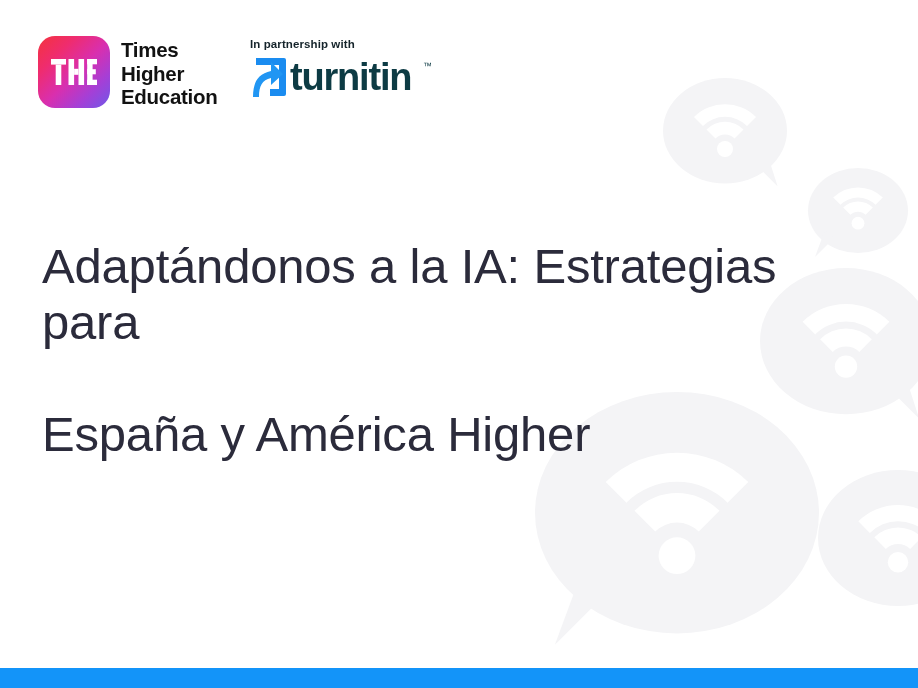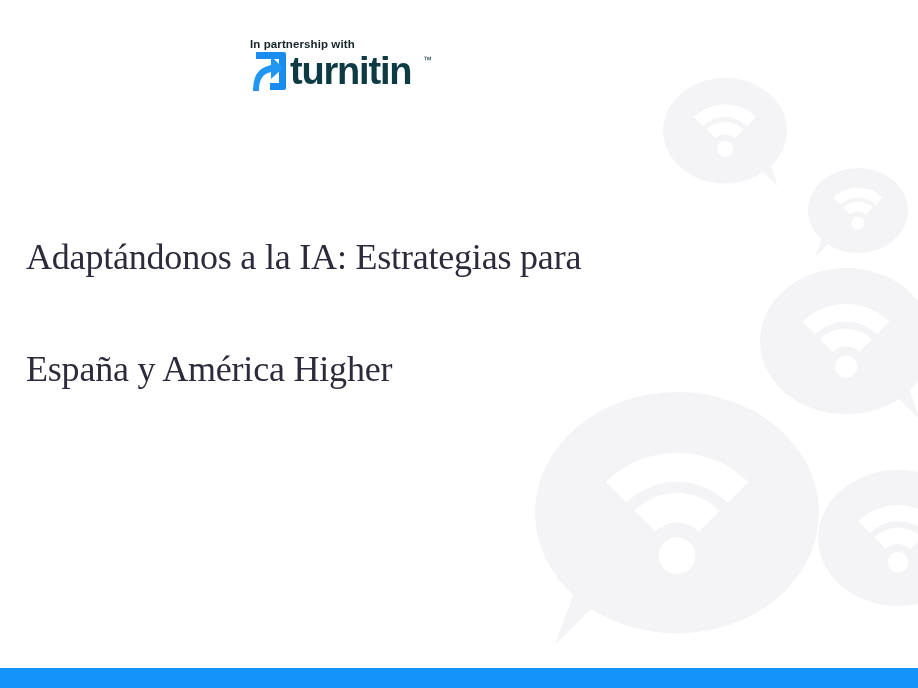--- a/index.html
+++ b/index.html
@@ -77,40 +77,41 @@
     position: absolute;
     left: 250px;
     top: 38px;
   }
   .tii-partner {
     font-family: "Liberation Sans", sans-serif;
     font-size: 11.5px;
     font-weight: 600;
     color: #15242b;
     letter-spacing: 0.1px;
+    margin-bottom: 6px;
     white-space: nowrap;
   }
   .tii-row {
     display: flex;
     align-items: center;
   }
   .tii-row svg { display: block; }
   .tii-word {
     position: relative;
   }
   .tii-word svg { display: block; }
 
   
   .title {
     position: absolute;
-    left: 26px;
+    left: 42px;
     top: 205px;
     width: 810px;
-    font-family: Liberation Serif, serif;
-    font-size: 36px;
+    font-family: Liberation Sans, sans-serif;
+    font-size: 49px;
     line-height: 56px;
     font-weight: 400;
     color: #2b2b3b;
     letter-spacing: -0.2px;
   }
 
   
   .accent-bar {
     position: absolute;
     left: 0;
@@ -184,20 +185,42 @@
         </g>
         <g transform="translate(898,538) scale(0.64)">
           <use href="#wifi"></use>
         </g>
       </g>
     </svg>
   </div>
 
   <div class="logo-bar">
 
+    <div class="the-lockup">
+      <div class="the-mark">
+        <svg width="46" height="26" viewBox="0 0 46 26" xmlns="http://www.w3.org/2000/svg" aria-label="THE">
+          <g fill="#ffffff">
+            <rect x="0" y="0" width="15" height="5.6"></rect>
+            <rect x="4.7" y="5.6" width="5.6" height="20.4"></rect>
+            <rect x="17.5" y="0" width="5.6" height="26"></rect>
+            <rect x="23.1" y="9.8" width="4.4" height="6"></rect>
+            <rect x="27.5" y="0" width="5.6" height="26"></rect>
+            <rect x="36.2" y="0" width="9.8" height="5.3"></rect>
+            <rect x="36.2" y="0" width="5.4" height="26"></rect>
+            <rect x="36.2" y="10.2" width="8.6" height="5.1"></rect>
+            <rect x="36.2" y="20.7" width="9.8" height="5.3"></rect>
+          </g>
+        </svg>
+      </div>
+      <div class="the-words">
+        <div>Times</div>
+        <div>Higher</div>
+        <div>Education</div>
+      </div>
+    </div>
 
     <div class="tii-lockup">
       <div class="tii-partner">In partnership with</div>
       <div class="tii-row">
 
         <span>
           <svg width="40" height="44" viewBox="0 0 40 44" xmlns="http://www.w3.org/2000/svg">
 
             <path d="M6 2 H34 A2 2 0 0 1 36 4 V38 A2 2 0 0 1 34 40 H20 V33 H29 V9 H6 Z" fill="#1a8cf0"></path>
 

